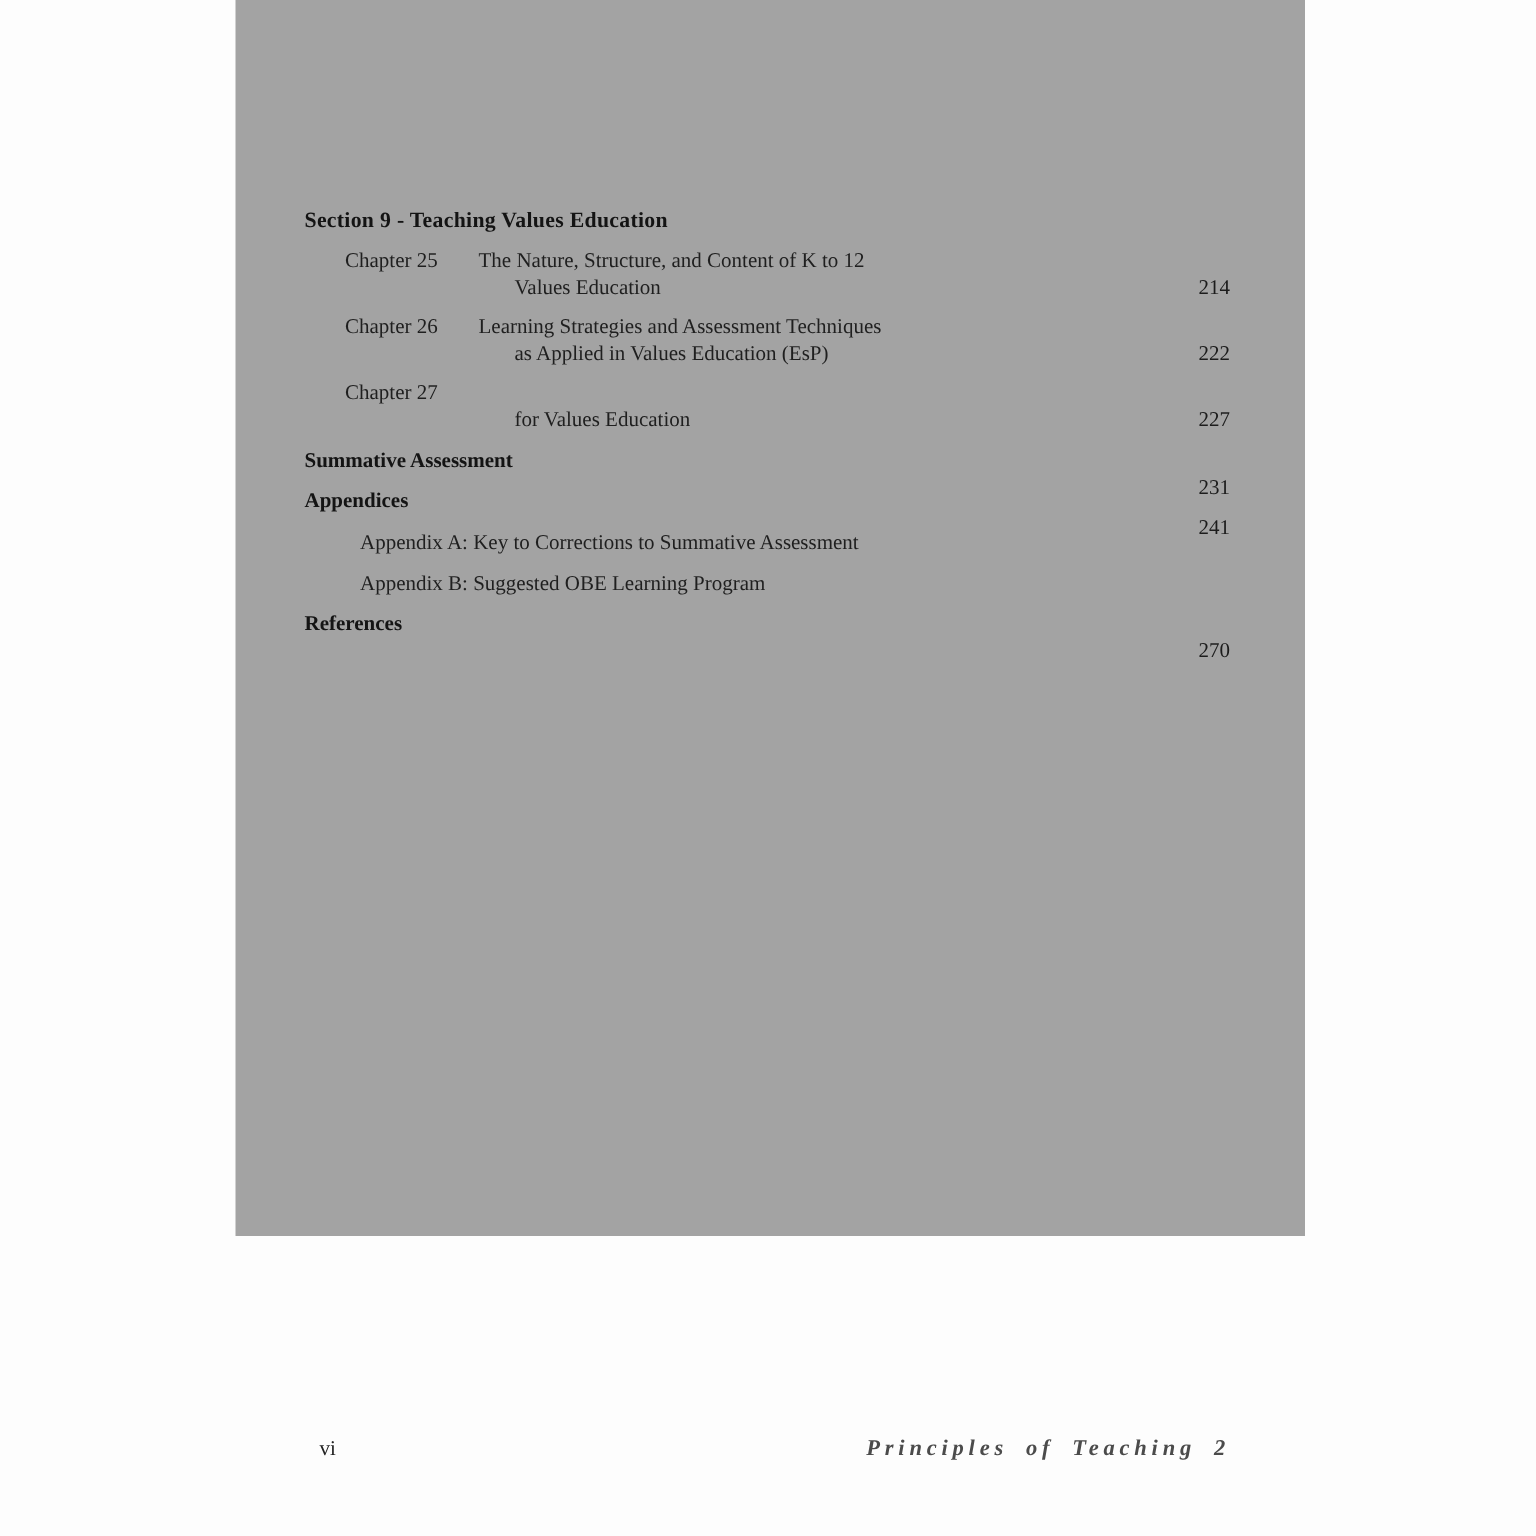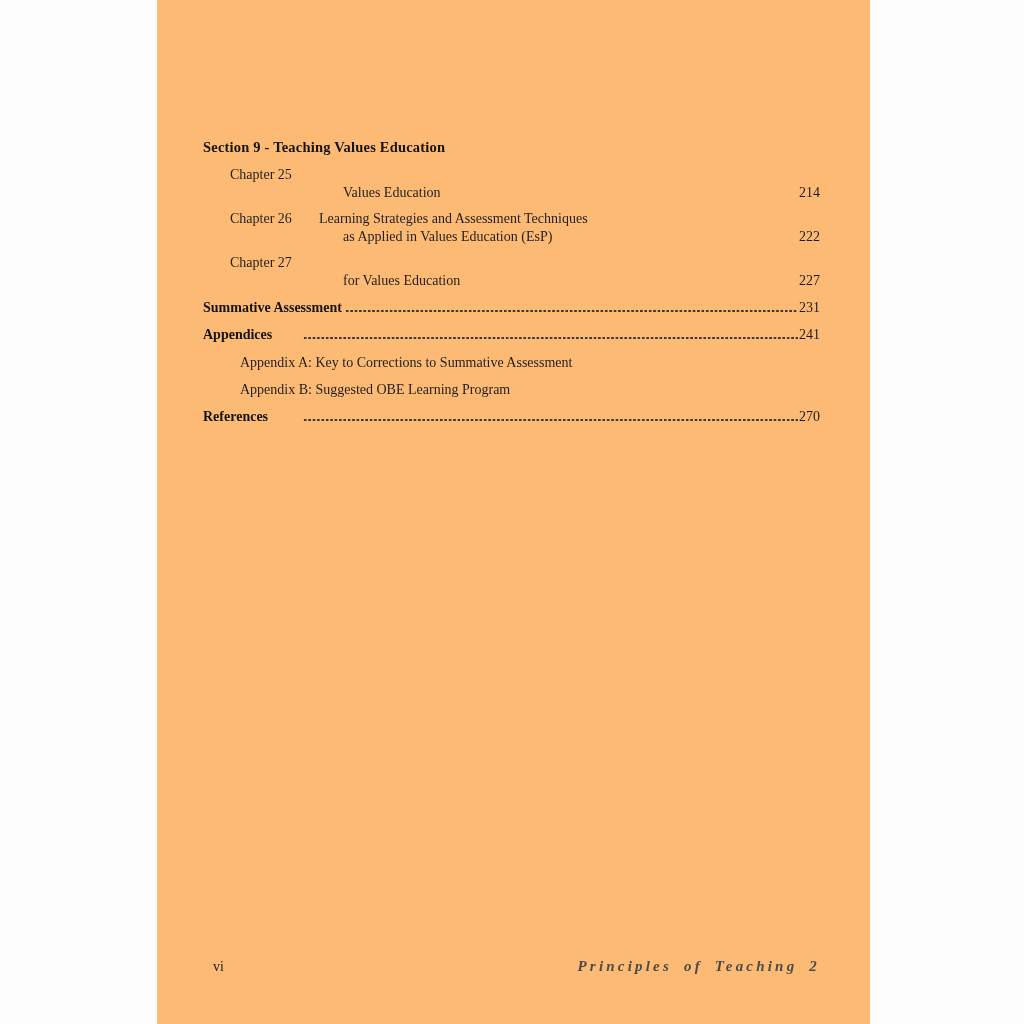--- a/index.html
+++ b/index.html
@@ -14,22 +14,22 @@
     background: #fdfdfd;
     overflow: hidden;
     font-family: "Liberation Serif", "DejaVu Serif", serif;
     color: #1f1f1f;
   }
   .scan-page {
     position: absolute;
     left: 157px;
     top: 0;
     width: 713px;
-    height: 1024px;
-    background: #fdba74;
+    height: 824px;
+    background: #a3a3a3;
   }
   .toc-area {
     position: absolute;
     left: 46px;   
     width: 617px; 
     top: 0;
     height: 1024px;
   }
   .section-heading {
     position: absolute;
@@ -84,20 +84,21 @@
     color: #1c1c1c;
   }
   .top-row {
     position: absolute;
     left: 0;
     right: 0;
     display: flex;
     align-items: stretch;
     font-size: 14px;
     line-height: 18px;
+    flex-direction: column;
   }
   .top-row-label {
     font-weight: bold;
     color: #141414;
     min-width: 97px;   
     white-space: nowrap;
   }
   .appendix-item {
     position: absolute;
     left: 37px;  
@@ -134,20 +135,21 @@
 
 <div class="canvas">
   <div class="scan-page">
     <div class="toc-area">
 
       <h1 class="section-heading" style="top:138px">Section 9 - Teaching Values Education</h1>
 
       <div class="chapter-entry" style="top:166px">
         <div class="chapter-line1">
           <span class="chapter-label">Chapter 25</span>
+          <span class="chapter-title1">The Nature, Structure, and Content of K to 12</span>
         </div>
         <div class="chapter-line2">
           <span class="chapter-title2">Values Education</span>
           <span class="dot-leader"></span>
           <span class="page-num">214</span>
         </div>
       </div>
 
       <div class="chapter-entry" style="top:210px">
         <div class="chapter-line1">

